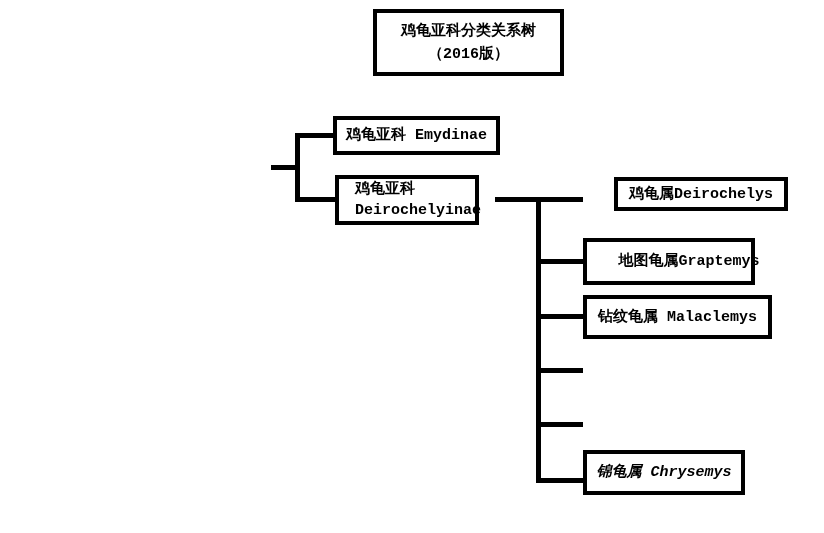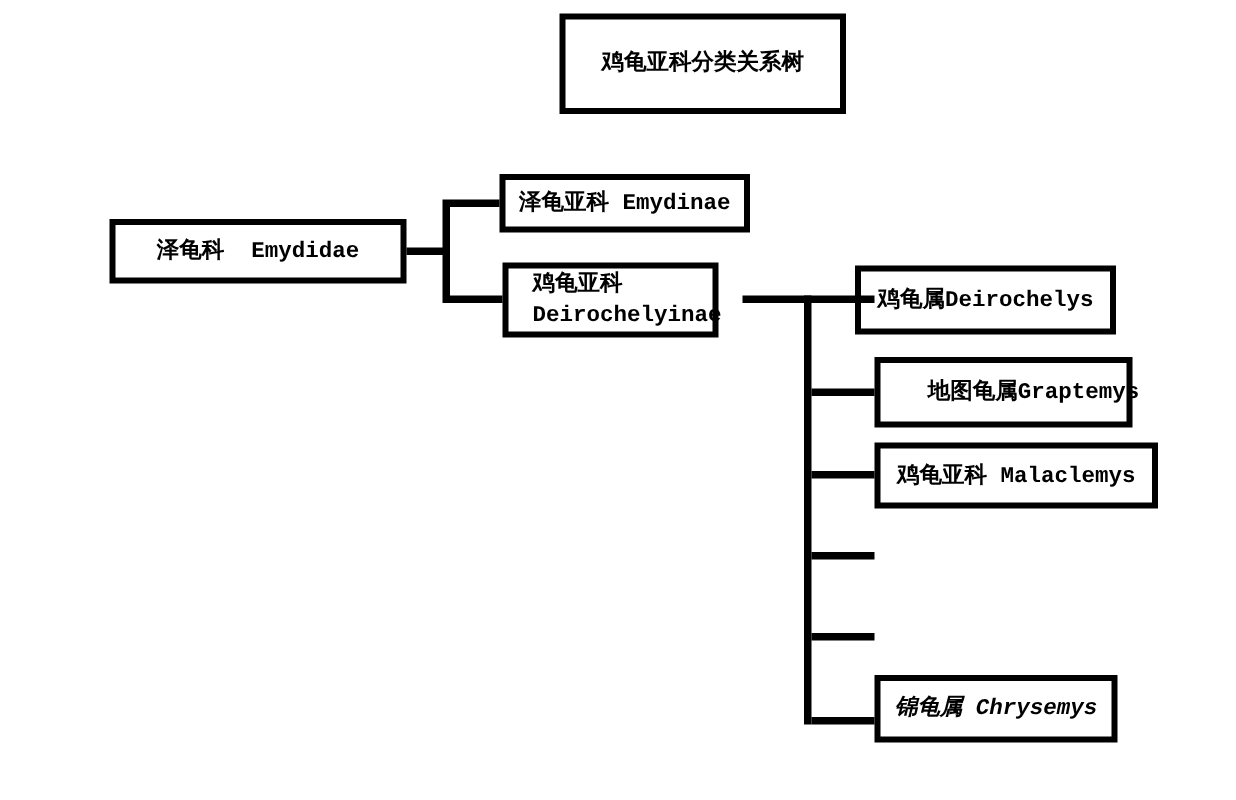--- a/index.html
+++ b/index.html
@@ -36,21 +36,21 @@
   .line {
     position: absolute;
     background: #000000;
   }
   
   #title-box   { left: 373px; top: 9px;   width: 191px; height: 67px; line-height: 23px; }
   #family-box  { left: 73px;  top: 146px; width: 198px; height: 43px; }
   #subfam-1    { left: 333px; top: 116px; width: 167px; height: 39px; }
   #subfam-2    { left: 335px; top: 175px; width: 144px; height: 50px;
                  align-items: flex-start; padding-left: 16px; }
-  #genus-1 { left: 570px; top: 177px; width: 174px; height: 46px; }
+  #genus-1 { left: 614px; top: 177px; width: 174px; height: 34px; }
   #genus-2 { left: 583px; top: 238px; width: 172px; height: 47px; padding-left: 40px; }
   #genus-3 { left: 583px; top: 295px; width: 189px; height: 44px; }
   #genus-4 { left: 583px; top: 350px; width: 164px; height: 42px; }
   #genus-5 { left: 583px; top: 405px; width: 163px; height: 39px; }
   #genus-6 { left: 583px; top: 450px; width: 162px; height: 45px; font-style: italic; }
   
   #ln-family-stub   { left: 271px; top: 165px; width: 29px; height: 5px; }
   #ln-left-vert     { left: 295px; top: 133px; width: 5px;  height: 69px; }
   #ln-branch-top    { left: 300px; top: 133px; width: 33px; height: 5px; }
   #ln-branch-bottom { left: 300px; top: 197px; width: 35px; height: 5px; }
@@ -62,42 +62,40 @@
   #ln-genus-5 { left: 541px; top: 422px; width: 42px; height: 5px; }
   #ln-genus-6 { left: 541px; top: 478px; width: 42px; height: 5px; }
 </style>
 </head>
 <body>
 
 <div id="canvas">
 
   <div class="node" id="title-box">
     <span>鸡龟亚科分类关系树</span>
+    <span>（2016版）</span>
   </div>
 
-  <div class="node" id="family-box">
-    <span>泽龟科  Emydidae</span>
-  </div>
 
   <div class="node" id="subfam-1">
-    <span>泽龟亚科 Emydinae</span>
+    <span>鸡龟亚科 Emydinae</span>
   </div>
   <div class="node" id="subfam-2">
     <span>鸡龟亚科</span>
     <span>Deirochelyinae</span>
   </div>
 
   <div class="node" id="genus-1">
     <span>鸡龟属Deirochelys</span>
   </div>
   <div class="node" id="genus-2">
     <span>地图龟属Graptemys</span>
   </div>
   <div class="node" id="genus-3">
-    <span>鸡龟亚科 Malaclemys</span>
+    <span>钻纹龟属 Malaclemys</span>
   </div>
   <div class="node" id="genus-6">
     <span>锦龟属 Chrysemys</span>
   </div>
 
   <div class="line" id="ln-family-stub"></div>
   <div class="line" id="ln-left-vert"></div>
   <div class="line" id="ln-branch-top"></div>
   <div class="line" id="ln-branch-bottom"></div>
   <div class="line" id="ln-right-main"></div>

